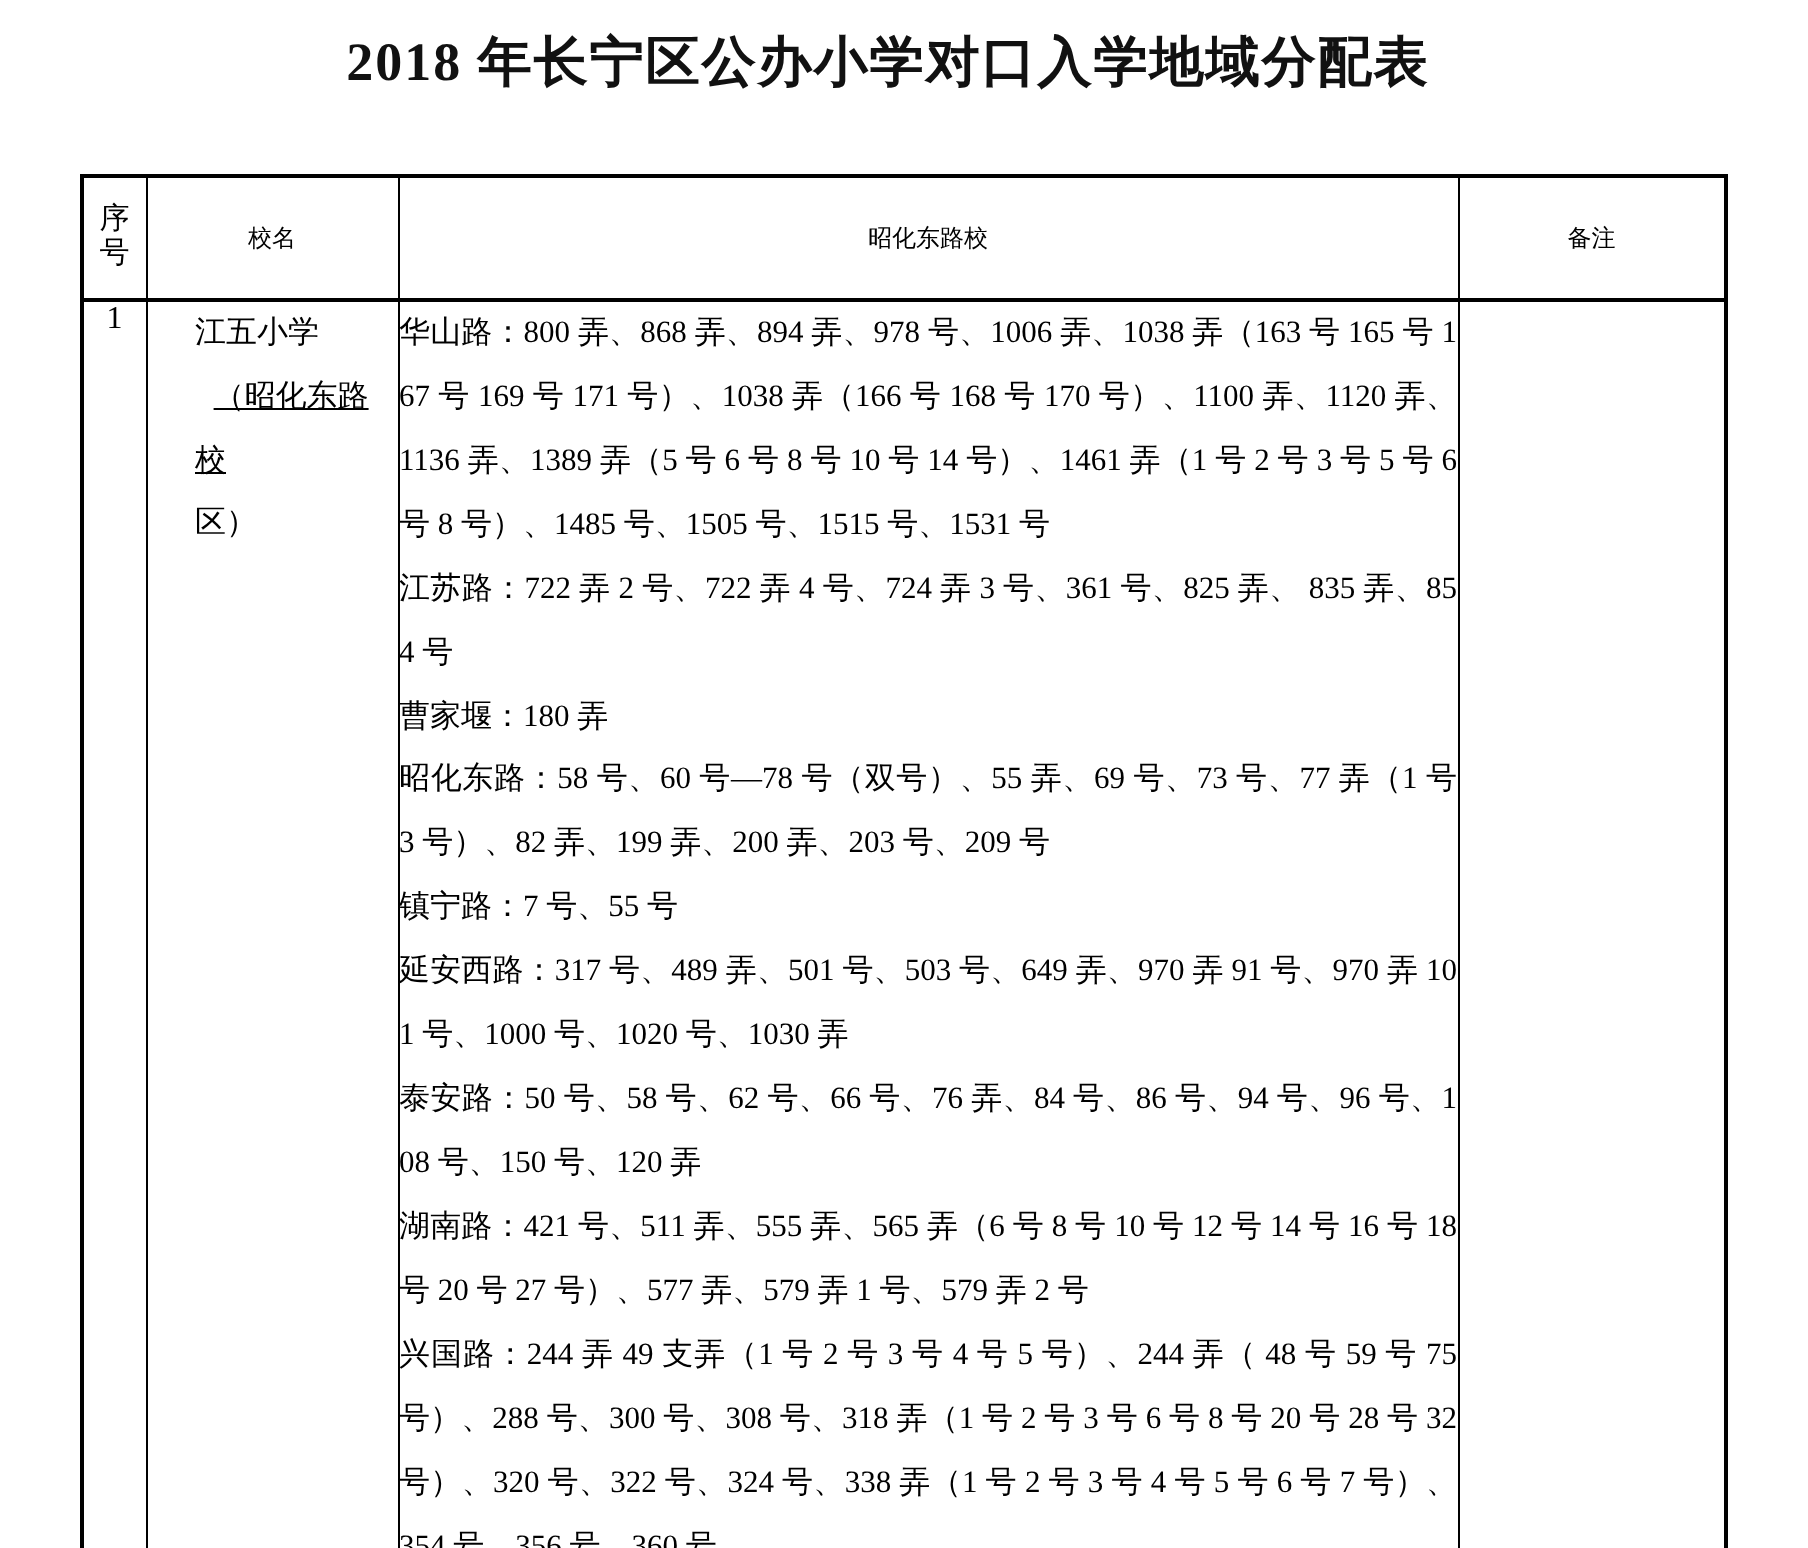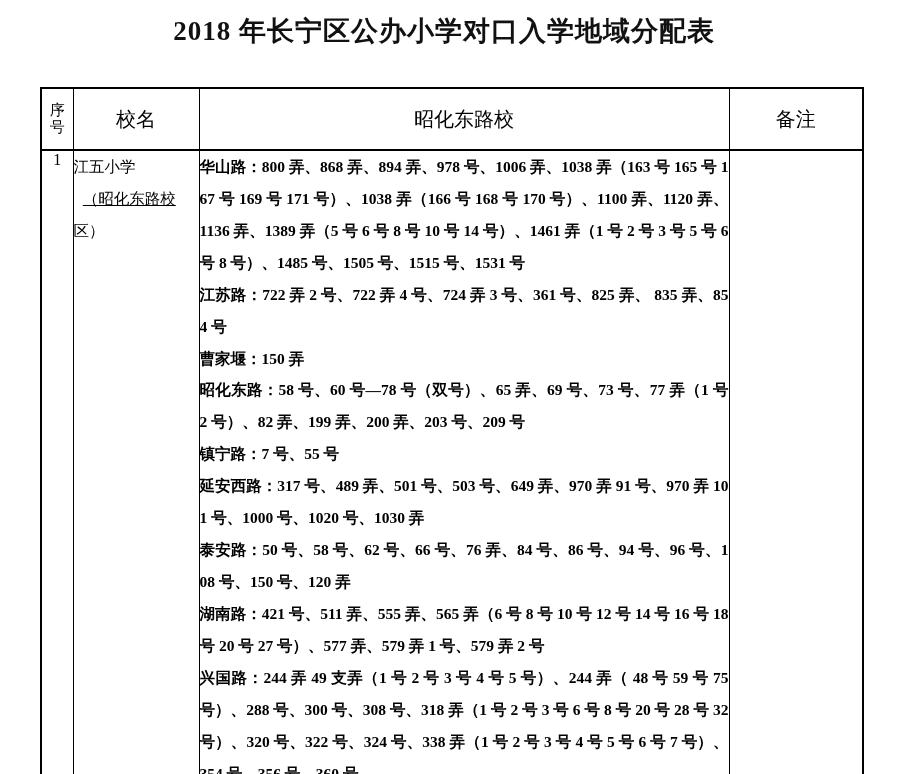--- a/index.html
+++ b/index.html
@@ -55,21 +55,21 @@
   col.c-seq   { width: 32px; }
   col.c-name  { width: 126px; }
   col.c-block { width: 530px; }
   col.c-note  { width: 134px; }
 
   
   tr.head td {
     height: 50px;
     text-align: center;
     vertical-align: middle;
-    font-size: 20px;
+    font-size: 12px;
     border-bottom: 2px solid #000000;
   }
   tr.head td.seq-h {
     font-size: 15px;
     line-height: 1.15;
     padding: 5px 2px;
     letter-spacing: 0;
   }
   .seq-h span { display: block; }
 
@@ -80,40 +80,39 @@
     font-size: 16px;
     font-family: "Liberation Serif", "DejaVu Serif", serif;
   }
   td.name-cell {
     vertical-align: middle;
     font-size: 15.5px;
     line-height: 2.05;
     padding: 0 4px 0 6px;
     text-align: left;
   }
-  td.name-cell .nm { display: block; }
+  td.name-cell .nm { display: block; margin-left: 24px; }
   td.name-cell .nm.indent { text-indent: 0.6em; text-decoration: underline; }
 
   td.block-cell {
     padding: 7px 4px 6px 5px;
     font-size: 15.5px;
     line-height: 2.06;
     text-align: justify;
     text-justify: inter-character;
   }
   td.note-cell {
     padding: 6px;
     font-size: 15px;
   }
   .blk {
     margin: 0;
     text-align: justify;
     text-justify: inter-character;
     word-break: break-all;
-    font-weight: bold;
   }
 </style>
 </head>
 <body>
 
 <div class="page">
 
   <h1 class="doc-title">2018 年长宁区公办小学对口入学地域分配表</h1>
 
   <div class="table-wrap">
@@ -138,22 +137,22 @@
         <tr>
           <td class="seq-cell">1</td>
           <td class="name-cell">
             <span class="nm">江五小学</span>
             <span class="nm indent">（昭化东路校</span>
             <span class="nm">区）</span>
           </td>
           <td class="block-cell">
             <p class="blk">华山路：800 弄、868 弄、894 弄、978 号、1006 弄、1038 弄（163 号 165 号 167 号 169 号 171 号）、1038 弄（166 号 168 号 170 号）、1100 弄、1120 弄、1136 弄、1389 弄（5 号 6 号 8 号 10 号 14 号）、1461 弄（1 号 2 号 3 号 5 号 6 号 8 号）、1485 号、1505 号、1515 号、1531 号</p>
             <p class="blk">江苏路：722 弄 2 号、722 弄 4 号、724 弄 3 号、361 号、825 弄、 835 弄、854 号</p>
-            <p class="blk">曹家堰：150 弄</p>
-            <p class="blk">昭化东路：58 号、60 号—78 号（双号）、65 弄、69 号、73 号、77 弄（1 号 2 号）、82 弄、199 弄、200 弄、203 号、209 号</p>
+            <p class="blk">曹家堰：180 弄</p>
+            <p class="blk">昭化东路：58 号、60 号—78 号（双号）、55 弄、69 号、73 号、77 弄（1 号 3 号）、82 弄、199 弄、200 弄、203 号、209 号</p>
             <p class="blk">镇宁路：7 号、55 号</p>
             <p class="blk">延安西路：317 号、489 弄、501 号、503 号、649 弄、970 弄 91 号、970 弄 101 号、1000 号、1020 号、1030 弄</p>
             <p class="blk">泰安路：50 号、58 号、62 号、66 号、76 弄、84 号、86 号、94 号、96 号、108 号、150 号、120 弄</p>
             <p class="blk">湖南路：421 号、511 弄、555 弄、565 弄（6 号 8 号 10 号 12 号 14 号 16 号 18 号 20 号 27 号）、577 弄、579 弄 1 号、579 弄 2 号</p>
             <p class="blk">兴国路：244 弄 49 支弄（1 号 2 号 3 号 4 号 5 号）、244 弄（ 48 号 59 号 75 号）、288 号、300 号、308 号、318 弄（1 号 2 号 3 号 6 号 8 号 20 号 28 号 32 号）、320 号、322 号、324 号、338 弄（1 号 2 号 3 号 4 号 5 号 6 号 7 号）、354 号、356 号、360 号</p>
           </td>
           <td class="note-cell"></td>
         </tr>
 
       </tbody>

